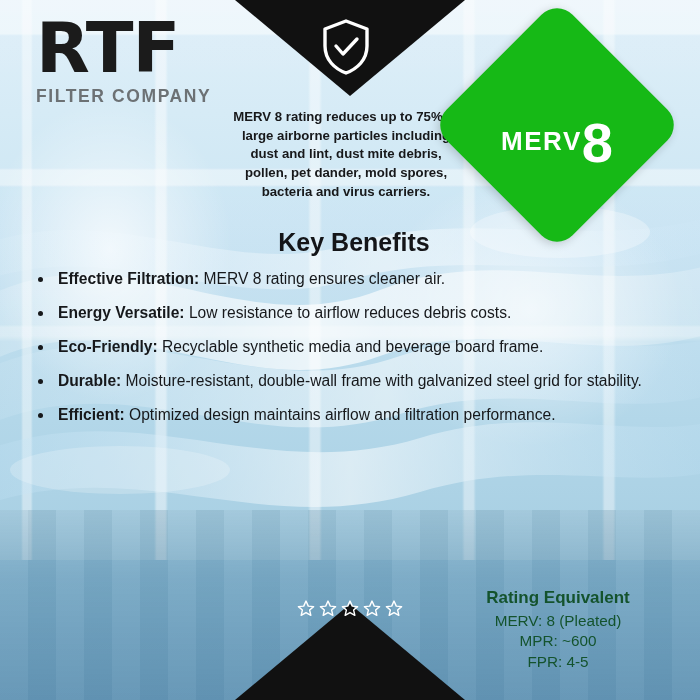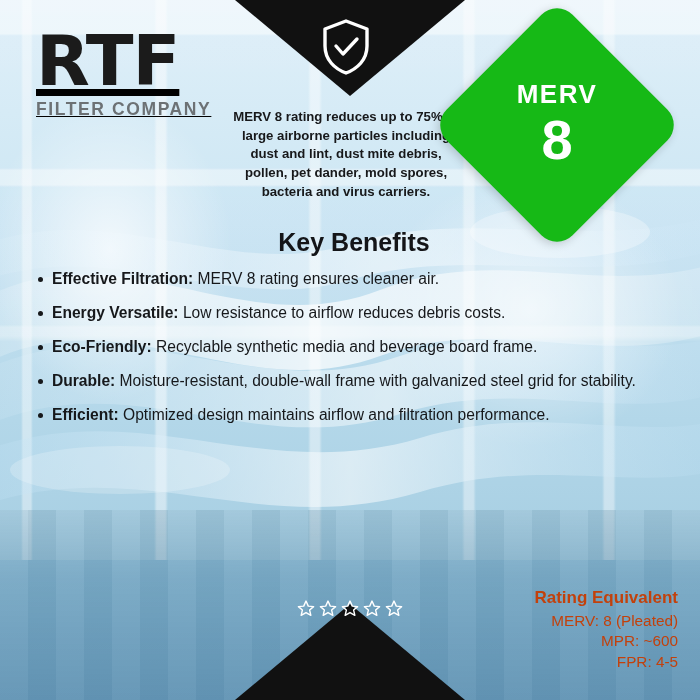--- a/index.html
+++ b/index.html
@@ -95,23 +95,22 @@
     height: 0;
     border-left: 115px solid transparent;
     border-right: 115px solid transparent;
     border-bottom: 96px solid #111111;
   }
 
   
   .brand {
     position: absolute;
     left: 36px;
-    top: 28px;
+    top: 15px;
     width: 210px;
-    text-decoration: underline;
   }
   .brand-name {
     font-family: "DejaVu Sans", sans-serif;
     font-weight: 700;
     font-size: 70px;
     letter-spacing: -1px;
     line-height: 0.95;
     color: #1b1b1b;
   }
   .brand-sub {
@@ -154,25 +153,25 @@
     width: 178px;
     height: 178px;
     background: #16b916;
     border-radius: 22px;
     transform: rotate(45deg);
     box-shadow: 0 3px 10px rgba(0,0,0,0.18);
   }
   .badge-text {
     position: absolute;
     left: 468px;
-    top: 36px;
+    top: 52px;
     width: 178px;
     height: 178px;
     display: flex;
-    flex-direction: column;
+    flex-direction: row;
     align-items: center;
     justify-content: center;
     color: #ffffff;
     text-align: center;
   }
   .badge-label {
     font-family: "Liberation Sans", sans-serif;
     font-weight: 700;
     font-size: 26px;
     letter-spacing: 1.5px;
@@ -213,20 +212,21 @@
   .bullet-dot {
     flex: 0 0 auto;
     width: 5px;
     height: 5px;
     border-radius: 50%;
     background: #16181b;
     margin: 8px 9px 0 8px;
   }
   .benefit-text {
     flex: 1 1 auto;
+    margin-left: 6px;
   }
   .benefit-text b {
     font-weight: 700;
   }
 
   
   .stars {
     position: absolute;
     left: 50%;
     transform: translateX(-50%);
@@ -239,23 +239,23 @@
     height: 19px;
     display: block;
   }
 
   
   .rating-box {
     position: absolute;
     right: 22px;
     bottom: 28px;
     width: 240px;
-    text-align: right;
-    font-family: "Liberation Sans", sans-serif;
-    color: #c2410c;
+    text-align: center;
+    font-family: "Liberation Sans", sans-serif;
+    color: #14532d;
   }
   .rating-title {
     font-weight: 700;
     font-size: 17px;
     margin-bottom: 3px;
   }
   .rating-line {
     font-size: 15.3px;
     line-height: 1.33;
   }

